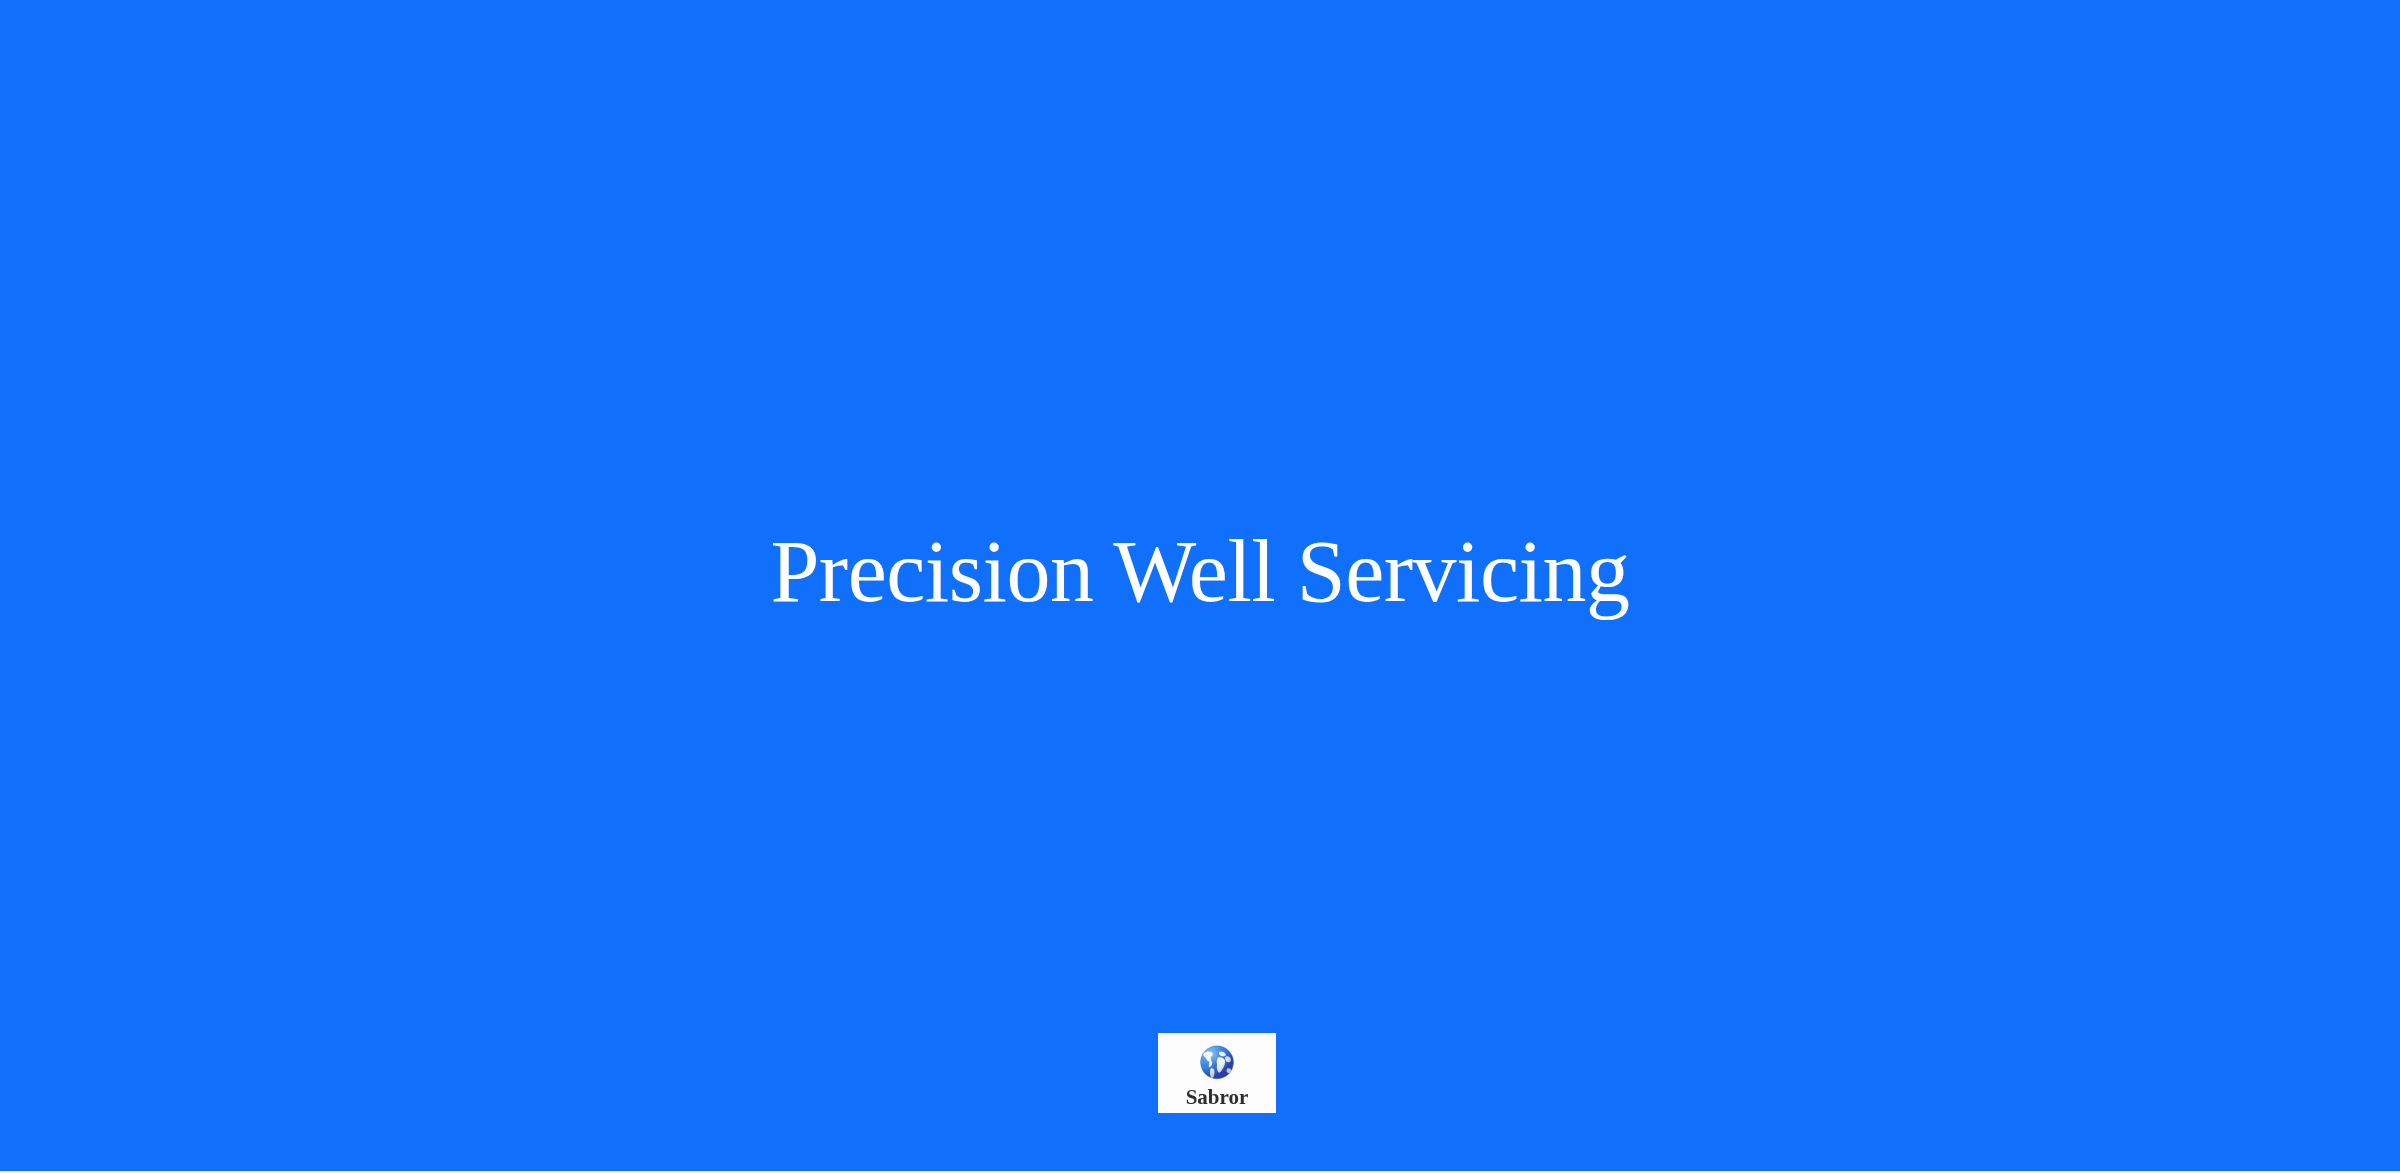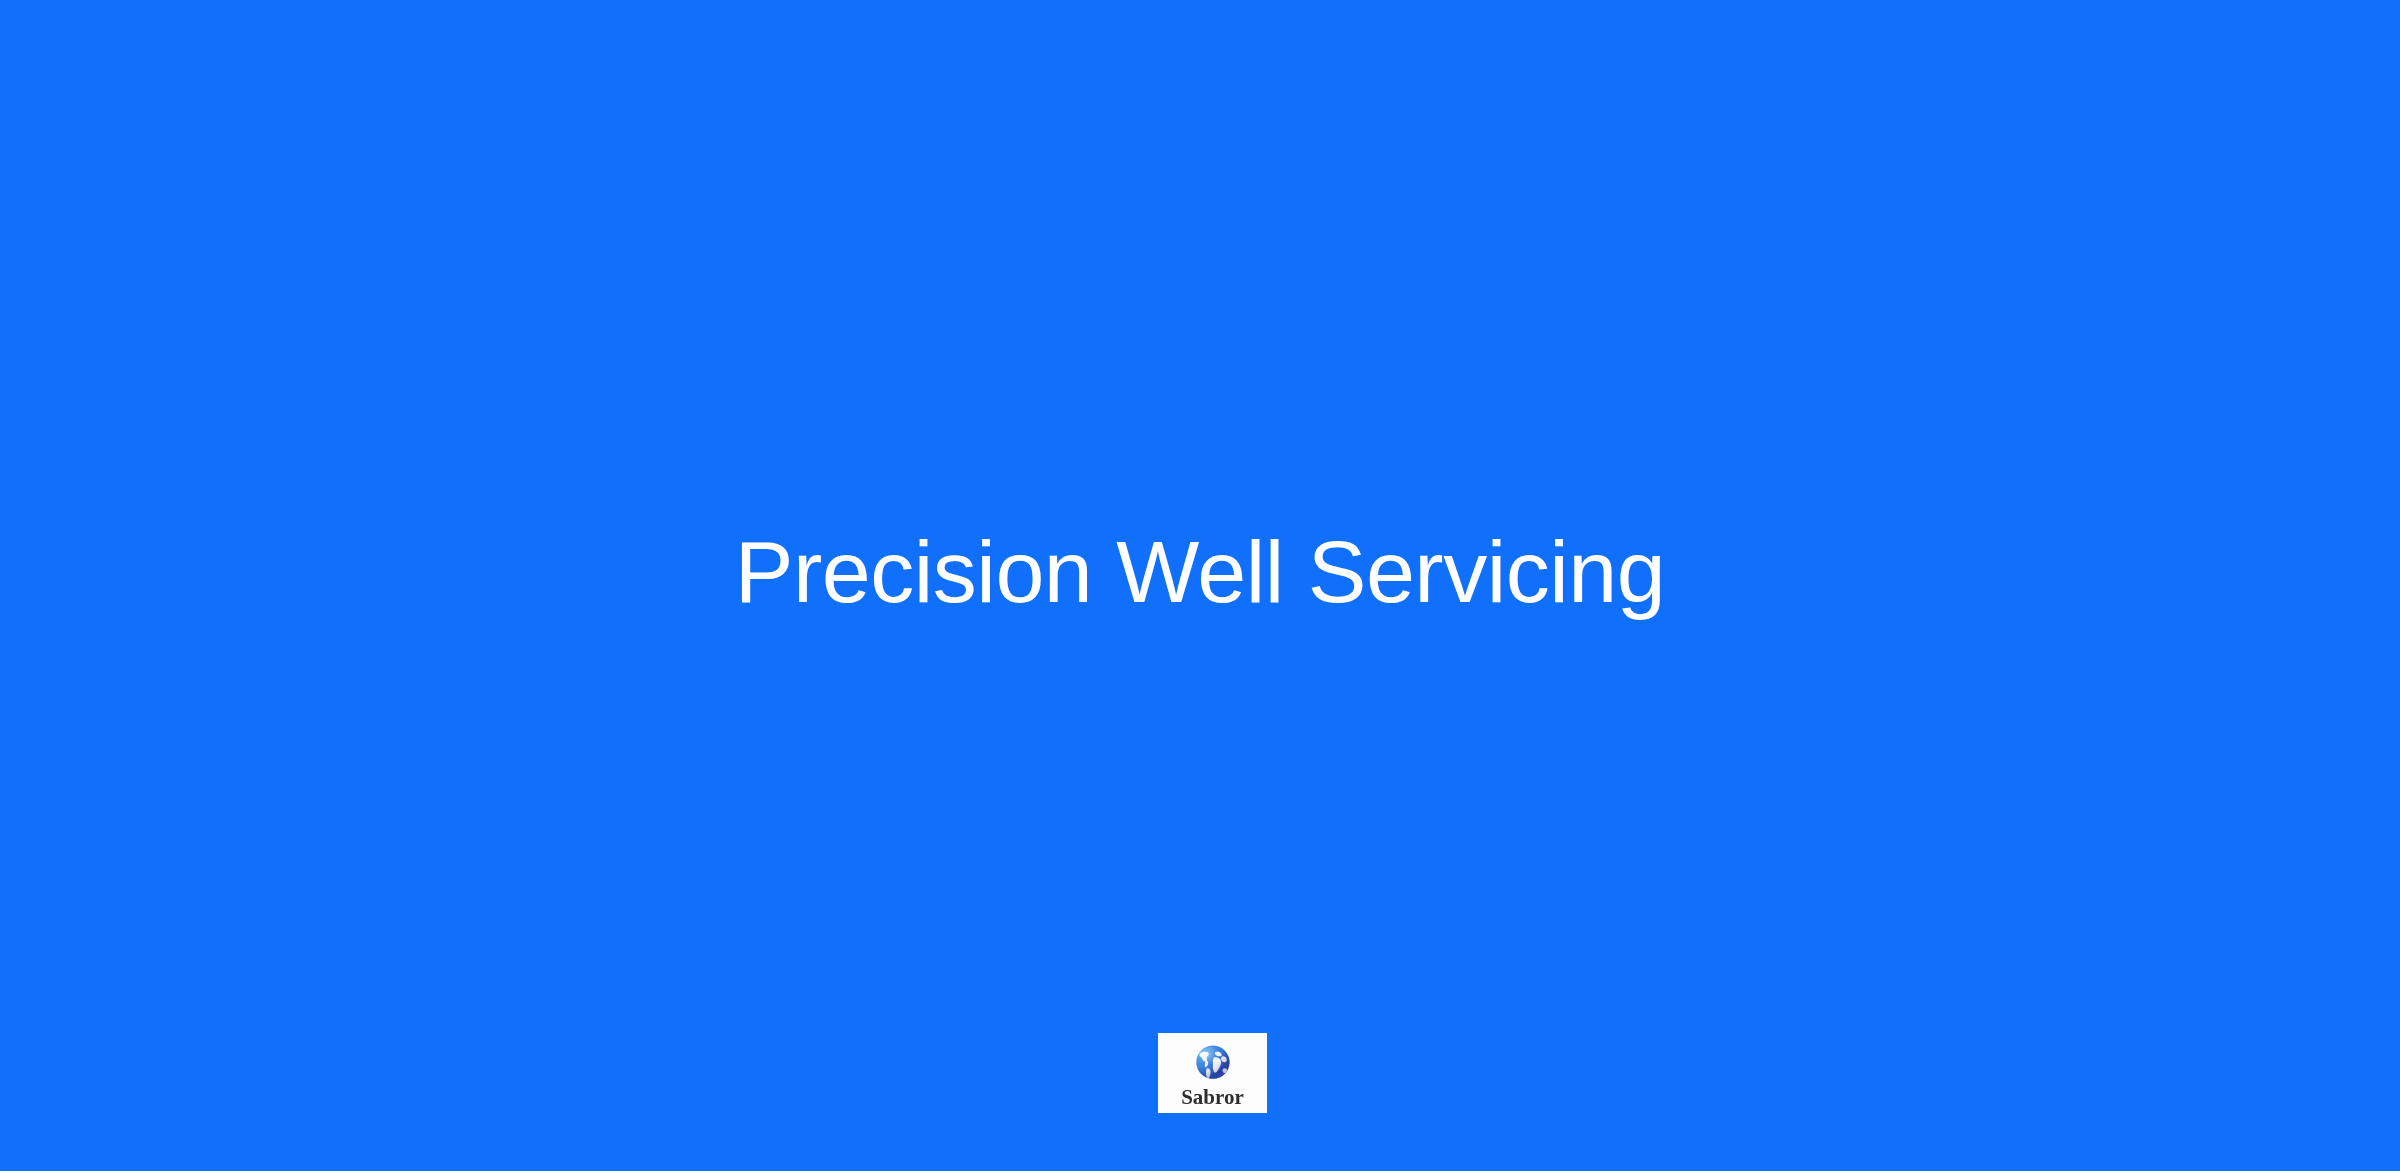--- a/index.html
+++ b/index.html
@@ -58,36 +58,36 @@
     font-weight: 700;
     font-size: 125px;
     line-height: 1.08;
     letter-spacing: -1.5px;
     color: #ffffff;
     margin: 0;
     white-space: nowrap;
   }
 
   .hero-subtitle {
-    font-family: Liberation Sans, sans-serif;
+    font-family: Liberation Serif, serif;
     font-weight: 400;
     font-size: 88px;
     line-height: 1.12;
     letter-spacing: -0.5px;
     color: #ffffff;
     margin: 14px 0 0 0;
     white-space: nowrap;
   }
 
   
   .brand-card {
     position: absolute;
     left: 1158px;
     top: 1033px;
-    width: 109px;
+    width: 118px;
     height: 80px;
     background: #fdfdfd;
     display: flex;
     flex-direction: column;
     align-items: center;
     justify-content: center;
     box-sizing: border-box;
     padding-top: 3px;
   }
 

